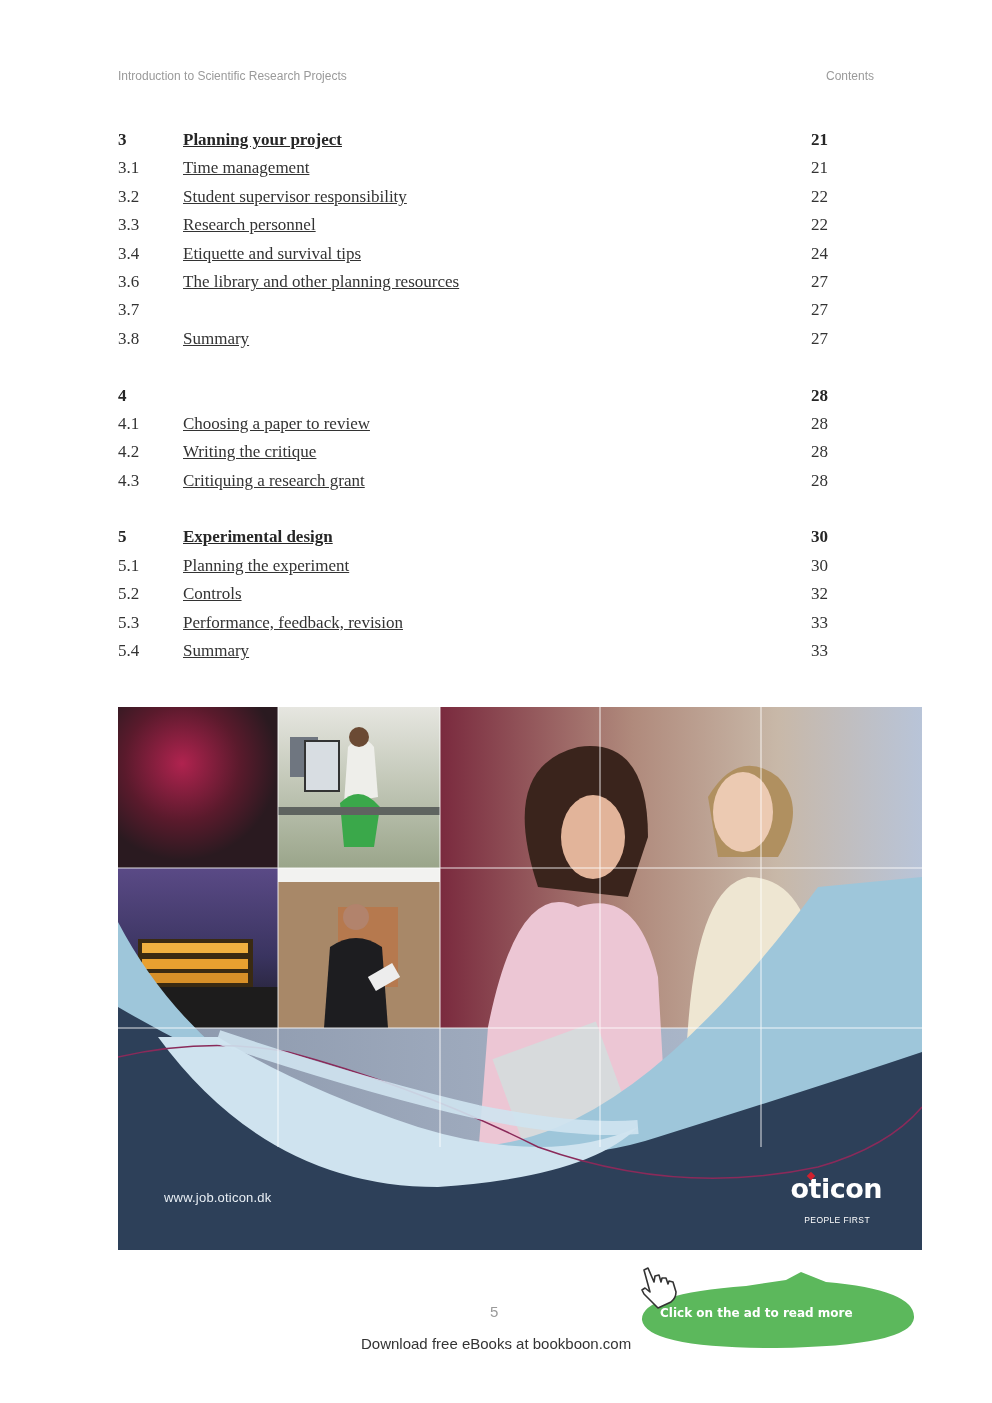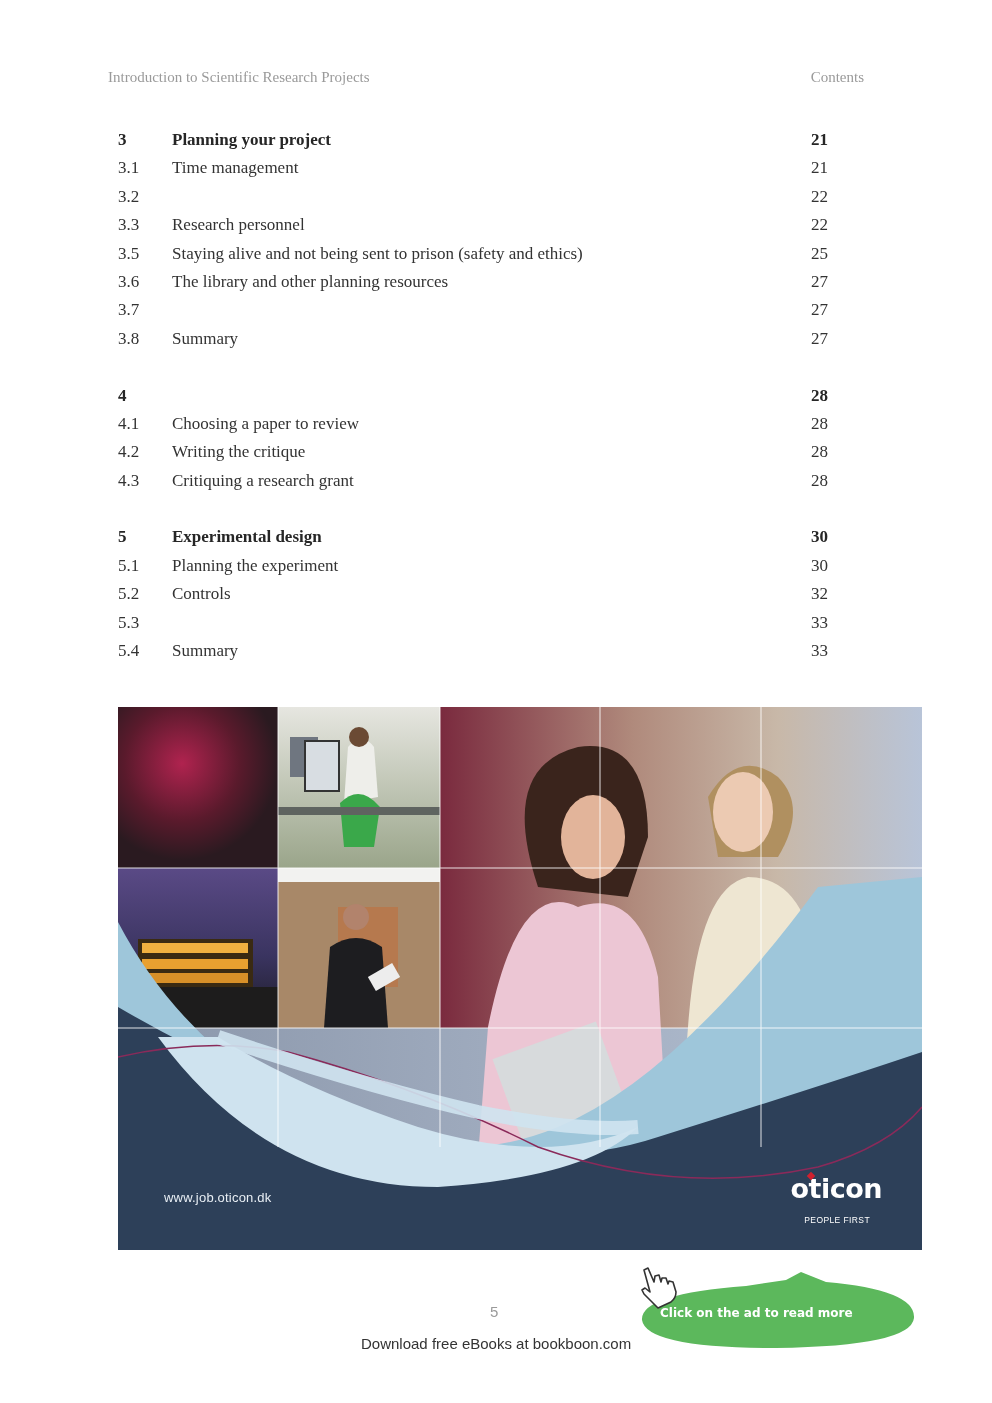--- a/index.html
+++ b/index.html
@@ -1,29 +1,29 @@
 <!DOCTYPE html>
 <html><head>
   <meta charset="utf-8">
   <style>
     html, body { margin: 0; padding: 0; background: #ffffff; }
     body { width: 992px; height: 1403px; position: relative; overflow: hidden; }
 
     .running-head {
-      position: absolute; top: 69px; left: 108px; width: 756px; height: 22px;
-      font-family: Liberation Serif, serif; font-size: 15px; color: #9a9a9a;
+      position: absolute; top: 69px; left: 118px; width: 756px; height: 22px;
+      font-family: Liberation Sans, sans-serif; font-size: 12px; color: #9a9a9a;
     }
     .running-head .left { position: absolute; left: 0; top: 0; }
     .running-head .right { position: absolute; right: 0; top: 0; }
 
     .toc { position: absolute; top: 126px; left: 118px; width: 710px;
       font-family: "Liberation Serif", serif; font-size: 17px; color: #333333; }
     .toc-row { position: relative; height: 28.4px; line-height: 28.4px; }
     .toc-row .num { position: absolute; left: 0; }
-    .toc-row .title { position: absolute; left: 54px; white-space: nowrap; }
+    .toc-row .title { position: absolute; left: 65px; white-space: nowrap; text-decoration: underline; }
     .toc-row .page { position: absolute; right: 0; }
     .toc-row.chapter { font-weight: bold; color: #262626; }
     .toc-gap { height: 28.4px; }
 
     .ad { position: absolute; left: 118px; top: 707px; width: 804px; height: 543px;
       overflow: hidden; background: #6d28d9; cursor: pointer; }
     .ad svg { position: absolute; left: 0; top: 0; }
     .ad-url { position: absolute; left: 46px; top: 483px; color: #e8eef4;
       font-family: "Liberation Sans", sans-serif; font-size: 13px; letter-spacing: 0.2px; }
     .ad-logo { position: absolute; left: 664px; top: 468px; width: 100px; text-align: right; }
@@ -60,31 +60,32 @@
     <span class="title">Planning your project</span>
     <span class="page">21</span>
   </div>
   <div class="toc-row">
     <span class="num">3.1</span>
     <span class="title">Time management</span>
     <span class="page">21</span>
   </div>
   <div class="toc-row">
     <span class="num">3.2</span>
+    <span class="title">Student supervisor responsibility</span>
     <span class="page">22</span>
   </div>
   <div class="toc-row">
     <span class="num">3.3</span>
     <span class="title">Research personnel</span>
     <span class="page">22</span>
   </div>
   <div class="toc-row">
-    <span class="num">3.5</span>
-    <span class="title">Staying alive and not being sent to prison (safety and ethics)</span>
-    <span class="page">25</span>
+    <span class="num">3.4</span>
+    <span class="title">Etiquette and survival tips</span>
+    <span class="page">24</span>
   </div>
   <div class="toc-row">
     <span class="num">3.6</span>
     <span class="title">The library and other planning resources</span>
     <span class="page">27</span>
   </div>
   <div class="toc-row">
     <span class="num">3.7</span>
     <span class="page">27</span>
   </div>
@@ -128,20 +129,21 @@
     <span class="title">Planning the experiment</span>
     <span class="page">30</span>
   </div>
   <div class="toc-row">
     <span class="num">5.2</span>
     <span class="title">Controls</span>
     <span class="page">32</span>
   </div>
   <div class="toc-row">
     <span class="num">5.3</span>
+    <span class="title">Performance, feedback, revision</span>
     <span class="page">33</span>
   </div>
   <div class="toc-row">
     <span class="num">5.4</span>
     <span class="title">Summary</span>
     <span class="page">33</span>
   </div>
 </div>
 
 <div class="ad">

